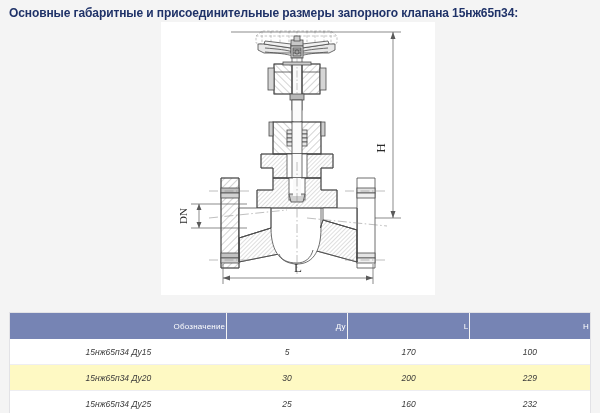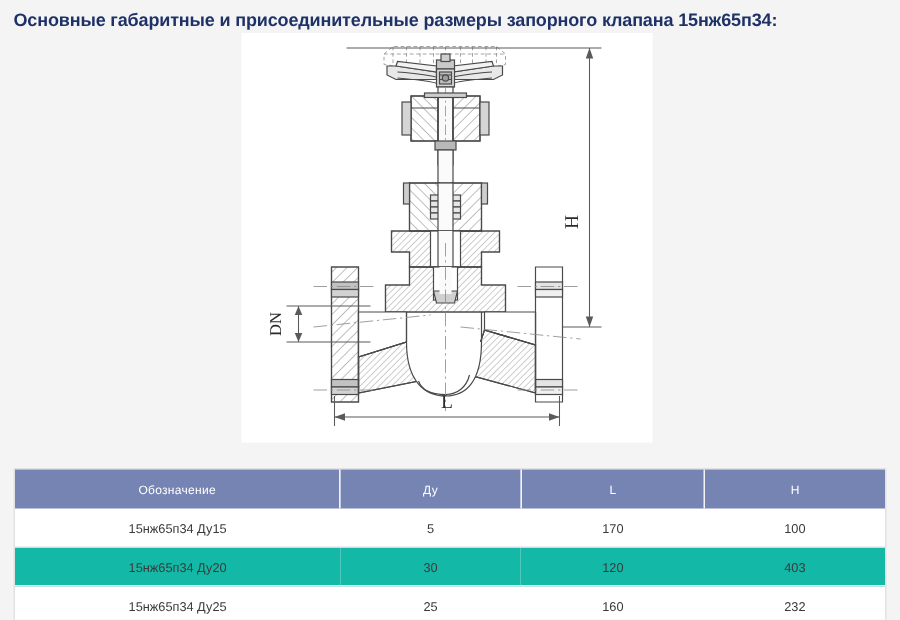--- a/index.html
+++ b/index.html
@@ -25,33 +25,34 @@
     border-collapse:collapse;
     background:#ffffff;
     box-shadow:0 0 0 1px #e2e2e6;
   }
   .spec-table th{
     background:#7684b4;
     color:#ffffff;
     font-size:8px;
     font-weight:normal;
     height:24px;
-    text-align:center;
+    text-align:right;
     border-right:1px solid #f4f4f4;
     letter-spacing:0.2px;
   }
   .spec-table th:last-child{border-right:none;}
   .spec-table td{
     font-size:8.5px;
     color:#3a3a3a;
     height:23px;
     text-align:center;
     border-bottom:1px solid #eeeef2;
-  }
-  .spec-table tbody tr.alt td{background:#14b8a6;}
+    font-style:italic;
+  }
+  .spec-table tbody tr.alt td{background:#fef9c3;}
   .col-0{width:218px;}
   .col-1{width:120px;}
   .col-2{width:122px;}
   .col-3{width:120px;}
 </style>
 </head>
 <body>
 
 <div class="page-title">Основные габаритные и присоединительные размеры запорного клапана 15нж65п34:</div>
 
@@ -265,22 +266,22 @@
   <tbody>
     <tr>
       <td>15нж65п34 Ду15</td>
       <td>5</td>
       <td>170</td>
       <td>100</td>
     </tr>
     <tr class="alt">
       <td>15нж65п34 Ду20</td>
       <td>30</td>
-      <td>120</td>
-      <td>403</td>
+      <td>200</td>
+      <td>229</td>
     </tr>
     <tr>
       <td>15нж65п34 Ду25</td>
       <td>25</td>
       <td>160</td>
       <td>232</td>
     </tr>
   </tbody>
 </table>
 

